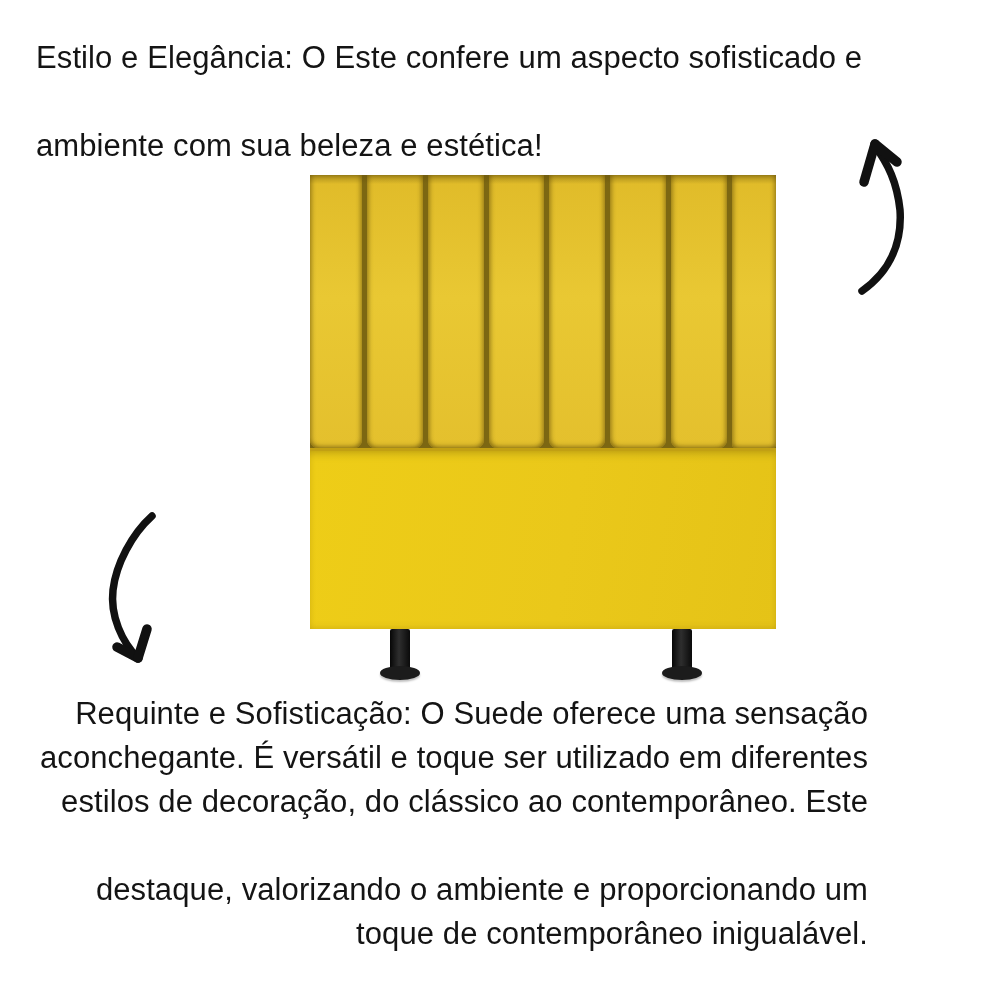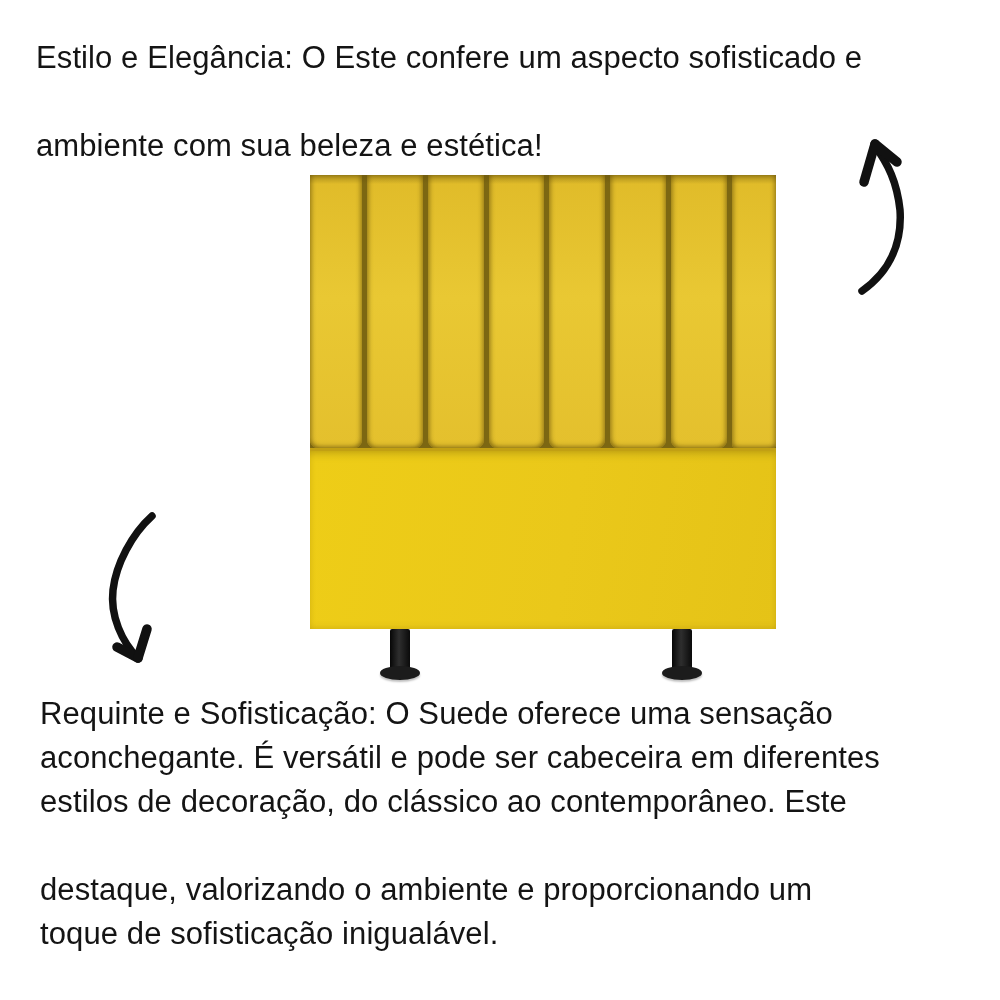--- a/index.html
+++ b/index.html
@@ -27,21 +27,21 @@
   .copy{
     position:absolute;
     font-size:31px;
     line-height:44px;
     white-space:nowrap;
     letter-spacing:.1px;
     color:var(--text);
   }
   .copy strong{font-weight:400;}
   .copy-top{left:36px;top:36px;}
-  .copy-bottom{left:40px;top:692px;}
+  .copy-bottom{left:40px;top:692px;text-align:right;}
 
   
   .headboard{position:absolute;left:310px;top:175px;width:466px;height:506px;}
   .channels{
     position:relative;
     display:flex;
     gap:5px;
     width:100%;height:273px;
     background:var(--groove);
   }
@@ -136,20 +136,20 @@
   </div>
 
   <svg class="arrow arrow-down" viewBox="0 0 72 168" aria-hidden="true">
     <path class="shaft" d="M54 10 C34 28, 18 58, 15 84 C12 110, 24 136, 40 152"></path>
     <path class="head" d="M40 152 L19 141"></path>
     <path class="head" d="M40 152 L49 123"></path>
   </svg>
 
   <p class="copy copy-bottom">
     <strong>Requinte e Sofisticação:</strong><span> </span><span>O Suede oferece uma sensação</span><br>
-    <span>aconchegante. É versátil e pode ser cabeceira em diferentes</span><br>
+    <span>aconchegante. É versátil e toque ser utilizado em diferentes</span><br>
     <span>estilos de decoração, do clássico ao contemporâneo. Este</span><br>
     <br>
     <span>destaque, valorizando o ambiente e proporcionando um</span><br>
-    <span>toque de sofisticação inigualável.</span>
+    <span>toque de contemporâneo inigualável.</span>
   </p>
 
 </div>
 
 </body></html>

